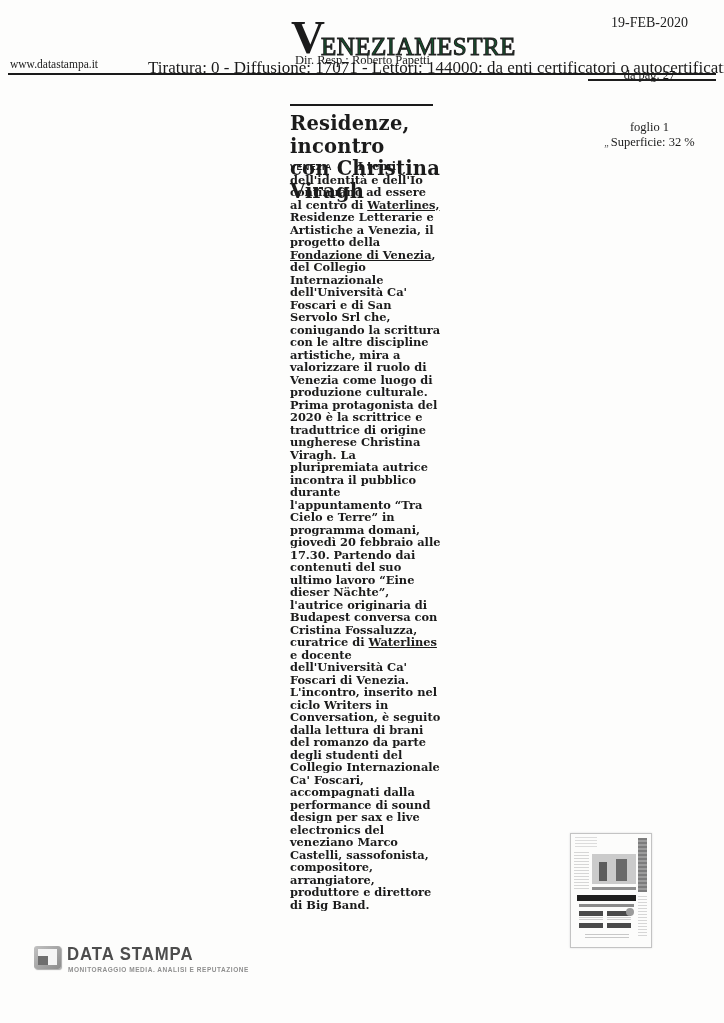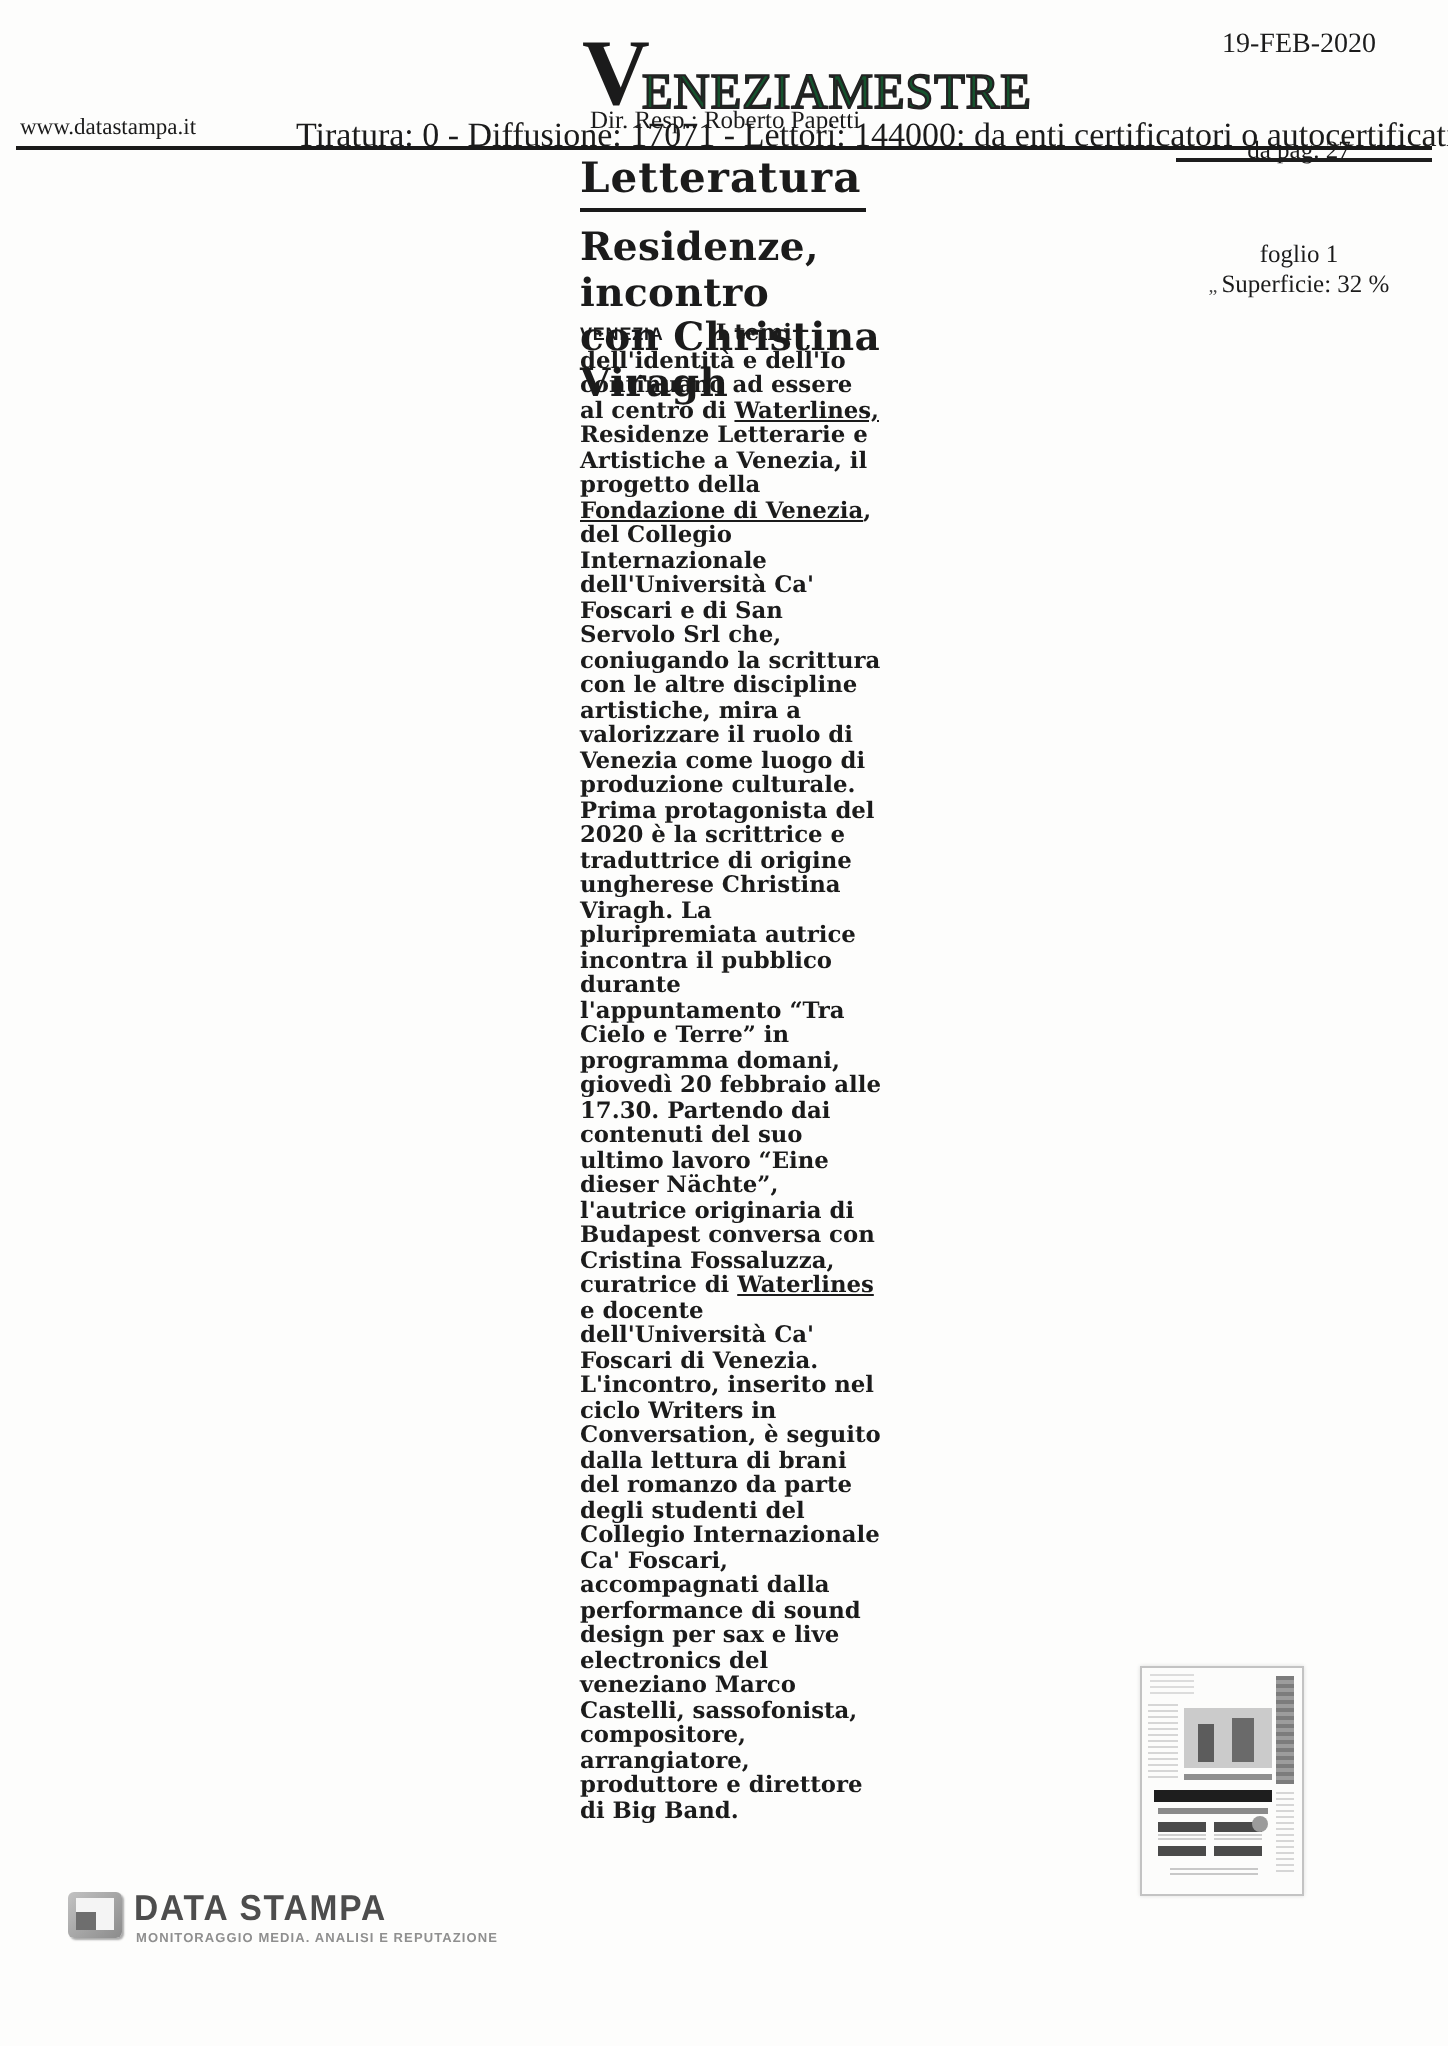--- a/index.html
+++ b/index.html
@@ -178,21 +178,20 @@
     <div class="clip-line">da pag.  27</div>
     <div class="clip-line">foglio 1</div>
     <div class="clip-surface"><span class="prefix">„</span><span>Superficie: 32 %</span></div>
   </div>
   <div class="surface-underline"></div>
 
   <div class="site">www.datastampa.it</div>
   <div class="circulation">Tiratura: 0 - Diffusione: 17071 - Lettori: 144000: da enti certificatori o autocertificati</div>
   <div class="main-rule"></div>
 
-  <div class="section-head">Letteratura</div>
   <div class="section-underline"></div>
   <div class="article-title">
     <div>Residenze, incontro</div>
     <div>con Christina Viragh</div>
   </div>
   <div class="article-body"><span class="seg-dateline">VENEZIA</span><span>I temi dell'identità e dell'Io continuano ad essere al centro di </span><span class="seg-underline">Waterlines,</span><span> Residenze Letterarie e Artistiche a Venezia, il progetto della </span><span class="seg-underline">Fondazione di Venezia</span><span>, del Collegio Internazionale dell'Università Ca' Foscari e di San Servolo Srl che, coniugando la scrittura con le altre discipline artistiche, mira a valorizzare il ruolo di Venezia come luogo di produzione culturale. Prima protagonista del 2020 è la scrittrice e traduttrice di origine ungherese Christina Viragh. La pluripremiata autrice incontra il pubblico durante l'appuntamento “Tra Cielo e Terre” in programma domani, giovedì 20 febbraio alle 17.30. Partendo dai contenuti del suo ultimo lavoro “Eine dieser Nächte”, l'autrice originaria di Budapest conversa con Cristina Fossaluzza, curatrice di </span><span class="seg-underline">Waterlines</span><span> e docente dell'Università Ca' Foscari di Venezia. L'incontro, inserito nel ciclo Writers in Conversation, è seguito dalla lettura di brani del romanzo da parte degli studenti del Collegio Internazionale Ca' Foscari, accompagnati dalla performance di sound design per sax e live electronics del veneziano Marco Castelli, sassofonista, compositore, arrangiatore, produttore e direttore di Big Band.</span></div>
 
   <div class="brand-icon">
     <div class="brand-icon-inner"></div>
     <div class="brand-icon-square"></div>

